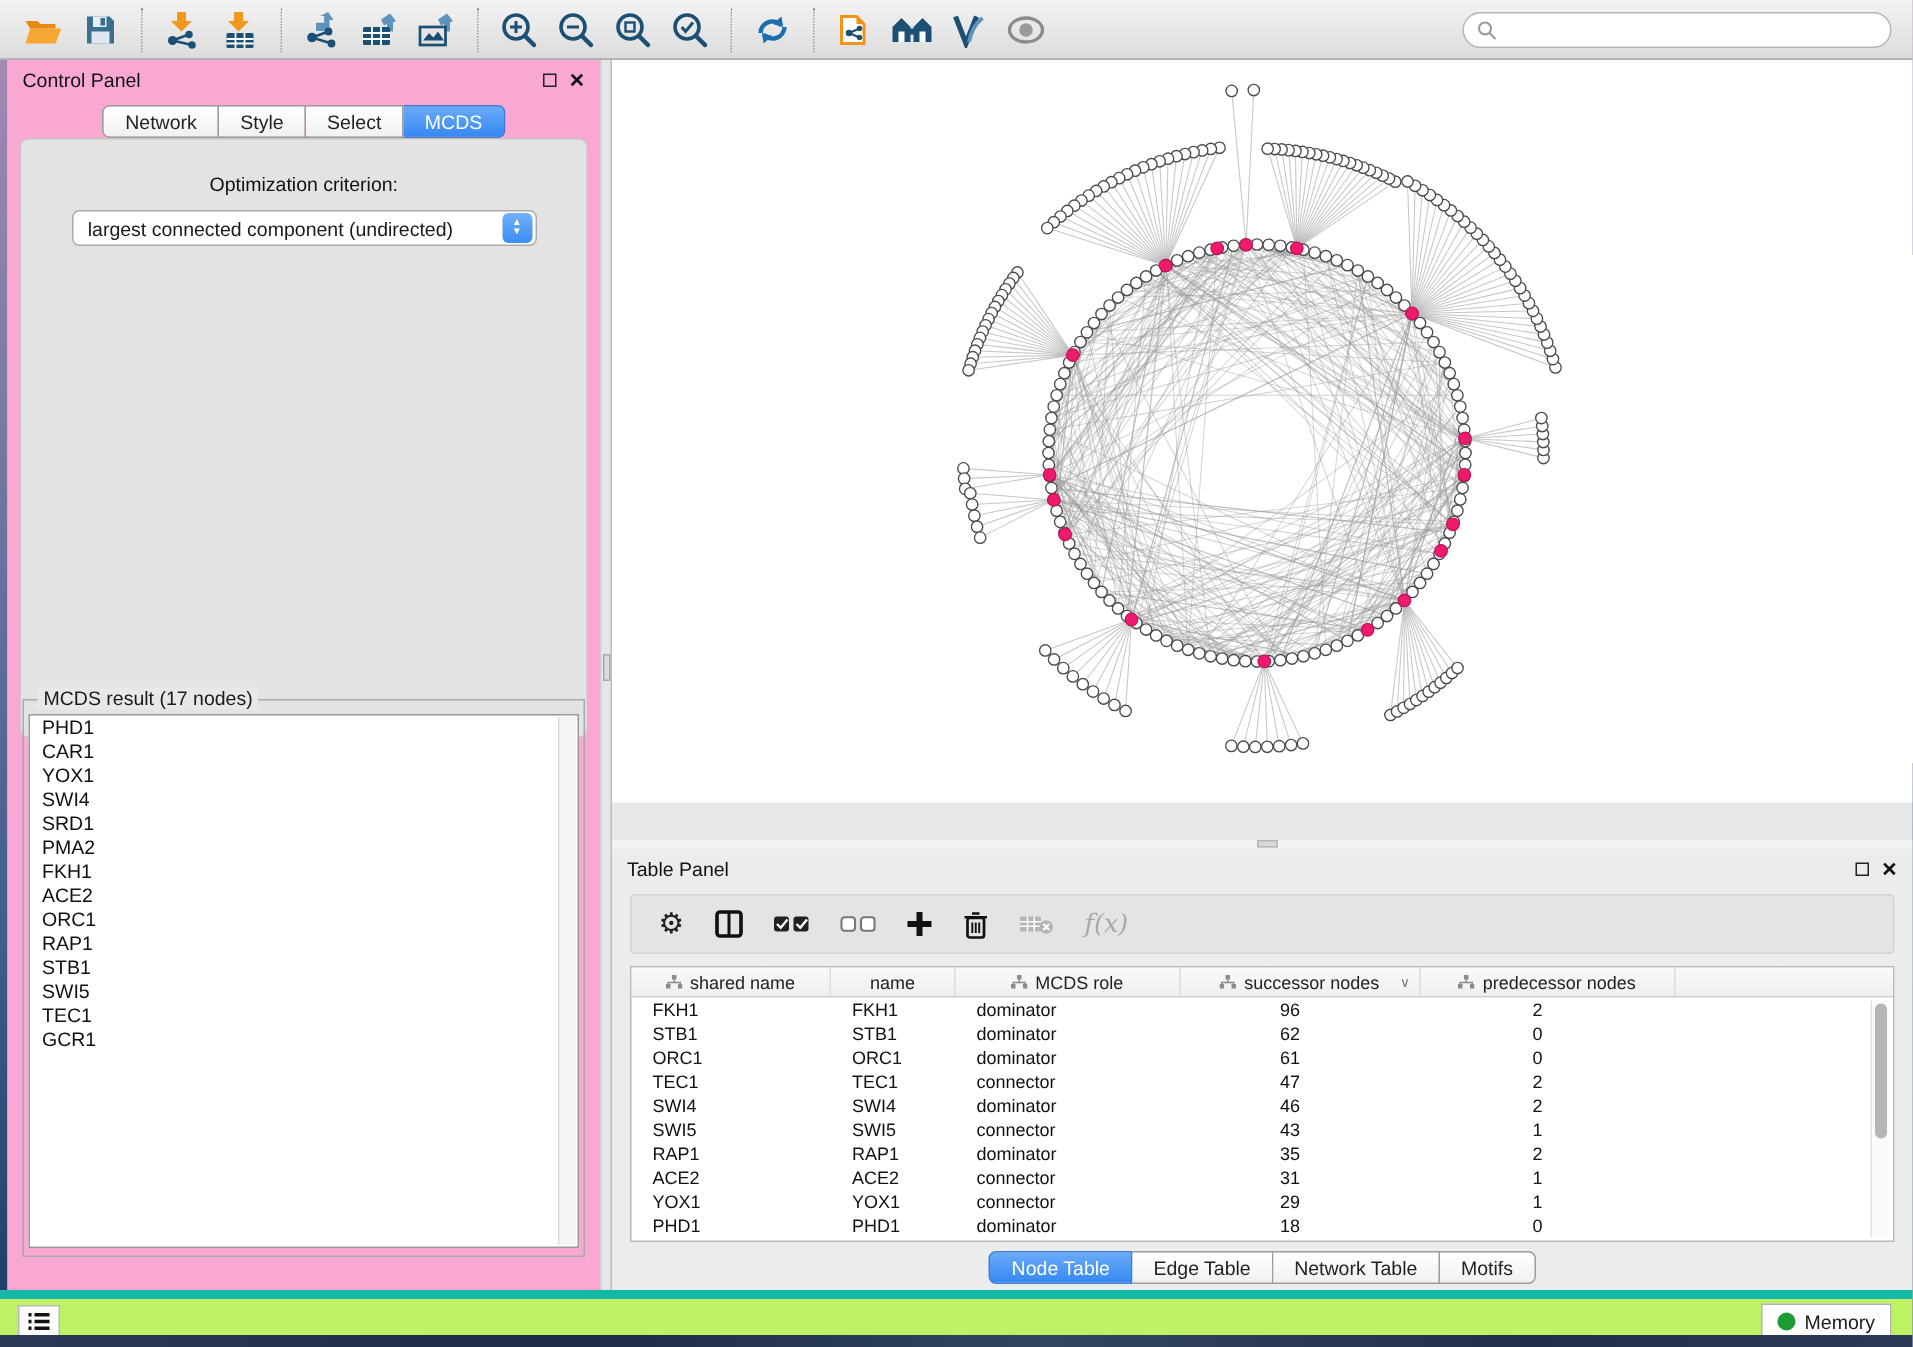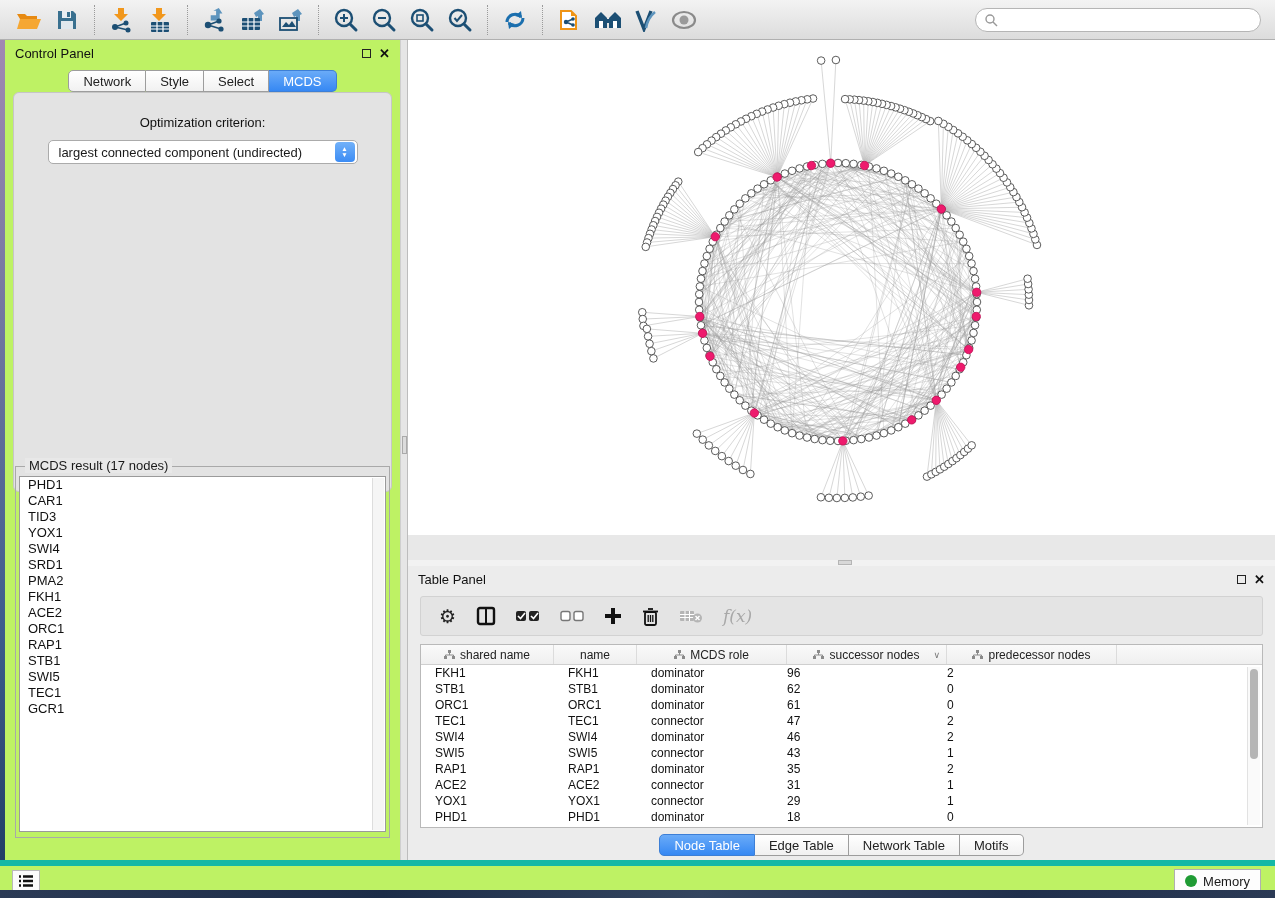--- a/index.html
+++ b/index.html
@@ -14,21 +14,21 @@
   .tb-btn { width:38px; height:34px; display:flex; align-items:center; justify-content:center; }
   .tb-sep { width:1px; height:30px; border-left:1px dotted #9a9a9a; margin:0 8px; }
   .search-wrap { position:absolute; right:14px; top:8px; width:286px; height:24px;
     background:#fff; border:1px solid #b5b5b5; border-radius:12px; display:flex; align-items:center; padding-left:8px; }
   .search-wrap input { border:none; outline:none; flex:1; font-size:12px; background:transparent; font-family:"Liberation Sans",sans-serif;}
 
   
   .app-main { position:absolute; left:5px; top:40px; width:1270px; height:820px; background:#e8e8e8; }
 
   
-  .control-panel { position:absolute; left:0; top:0; width:395px; height:820px; background:#bef264; }
+  .control-panel { position:absolute; left:0; top:0; width:395px; height:820px; background:#f9a8d4; }
   .panel-header { height:26px; display:flex; align-items:center; padding:0 10px; font-size:13px; color:#111; }
   .panel-header .sp { flex:1; }
   .win-ctl { display:flex; gap:8px; align-items:center; }
   .float-box { width:9px; height:9px; border:1.5px solid #222; display:inline-block; }
   .close-x { font-weight:bold; font-size:13px; color:#111; line-height:9px; }
 
   .tabs-row { position:absolute; left:0; top:30px; width:100%; display:flex; justify-content:center; z-index:3; }
   .tab { height:22px; padding:0 14px; display:flex; align-items:center; background:linear-gradient(#ffffff,#f1f1f1);
     border:1px solid #9d9d9d; border-left:none; font-size:13px; color:#222; }
   .tab:first-child { border-left:1px solid #9d9d9d; border-radius:5px 0 0 5px; }
@@ -80,21 +80,21 @@
   .tp-ico { display:flex; align-items:center; justify-content:center; }
   .gear-glyph { font-size:19px; color:#222; }
   .fx { font-family:"DejaVu Serif", serif; font-style:italic; font-size:17px; color:#a8a8a8; }
 
   .data-table { position:absolute; left:12px; top:78px; width:843px; height:184px; background:#fff; border:1px solid #b9b9b9; overflow:hidden; }
   .thead { display:flex; height:20px; background:linear-gradient(#fafafa,#efefef); border-bottom:1px solid #cfcfcf; }
   .th { display:flex; align-items:center; justify-content:center; gap:5px; font-size:12px; color:#222; border-right:1px solid #dcdcdc; position:relative; }
   .th .sort { color:#777; font-size:9px; position:absolute; right:6px; }
   .trow { display:flex; height:16px; align-items:center; }
   .td { font-size:12px; color:#111; height:16px; line-height:16px; }
-  .td.l { padding-left:14px; } .td.r { text-align:left; padding-right:14px; }
+  .td.l { padding-left:14px; } .td.r { text-align:center; padding-right:14px; }
   .tbl-scroll { position:absolute; right:2px; top:22px; bottom:2px; width:13px; background:#fafafa; border-left:1px solid #e2e2e2; }
   .tbl-scroll .thumb { position:absolute; left:2px; top:2px; width:8px; height:90px; background:#b5b5b5; border-radius:5px; }
 
   .bottom-tabs { position:absolute; left:0; width:867px; top:268px; display:flex; justify-content:center; }
 
   
   .status-bar { position:absolute; left:0px; top:860px; width:1275px; height:30px; background:#bef264; border-top:6px solid #14b8a6; }
   .task-btn { position:absolute; left:12px; top:4px; width:28px; height:22px; background:#fbfbfb; border:1px solid #b9b9b9; display:flex; align-items:center; justify-content:center; }
   .memory-btn { position:absolute; right:14px; top:3px; height:24px; padding:0 10px; background:#fdfdfd; border:1px solid #b0b0b0;
     display:flex; align-items:center; gap:6px; font-size:13px; }
@@ -278,21 +278,20 @@
           </span>
       </div>
     </div>
     <div class="result-group">
       <div class="result-border"></div>
       <div class="legend">MCDS result (17 nodes)</div>
       <div class="result-list" id="mcds-list">
         <div class="result-scroll"></div>
       <div class="item">PHD1</div>
           <div class="item">CAR1</div>
-          <div class="item">TID3</div>
           <div class="item">YOX1</div>
           <div class="item">SWI4</div>
           <div class="item">SRD1</div>
           <div class="item">PMA2</div>
           <div class="item">FKH1</div>
           <div class="item">ACE2</div>
           <div class="item">ORC1</div>
           <div class="item">RAP1</div>
           <div class="item">STB1</div>
           <div class="item">SWI5</div>

